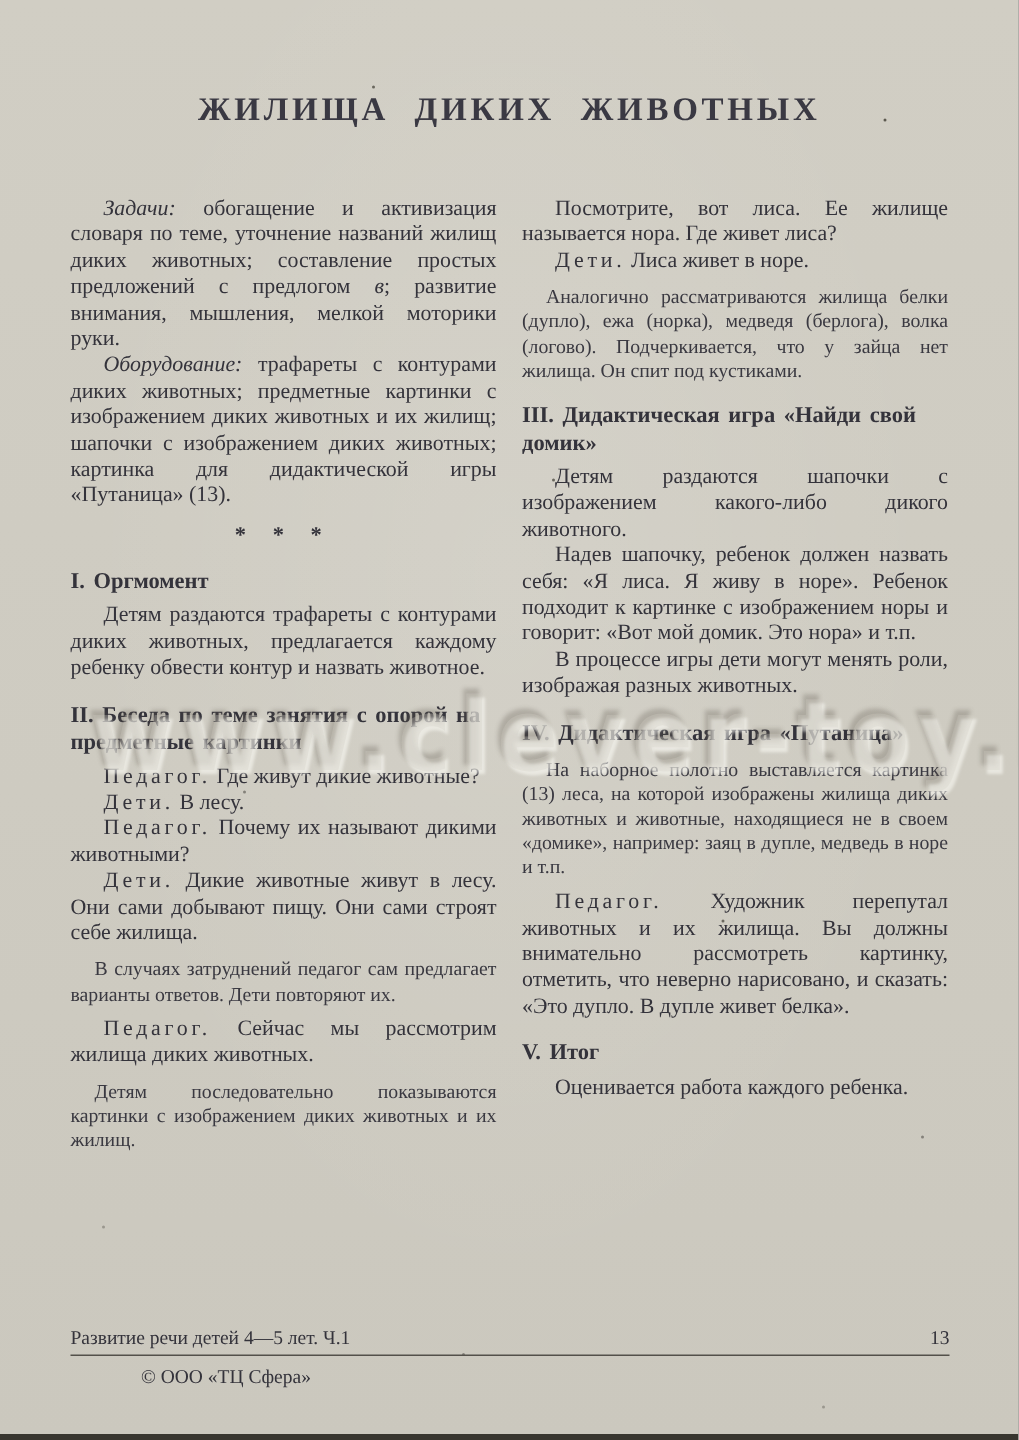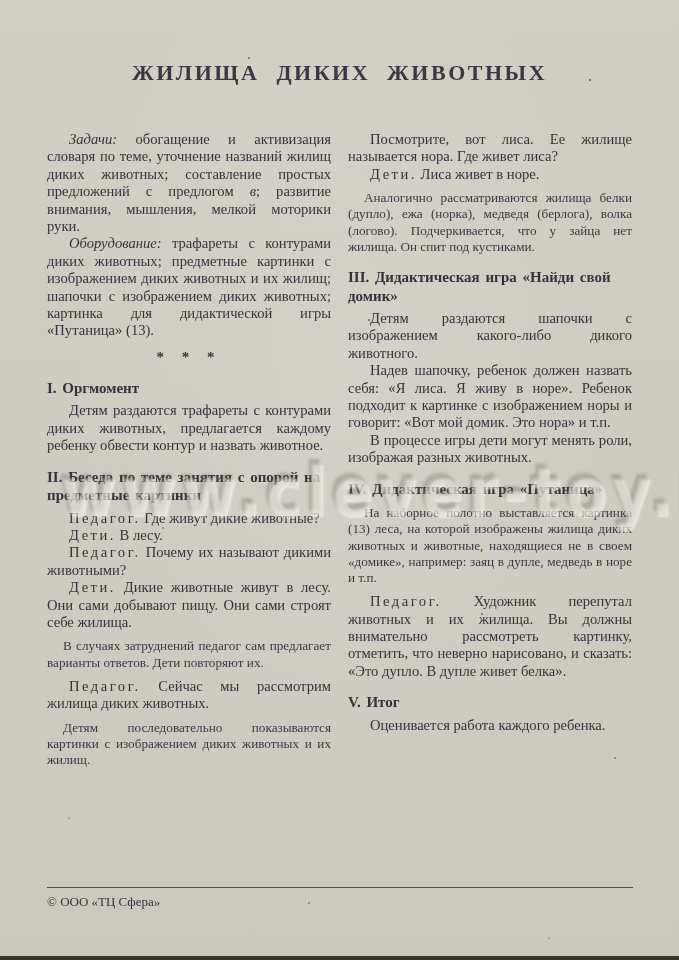--- a/index.html
+++ b/index.html
@@ -35,21 +35,21 @@
     white-space:nowrap;pointer-events:none;
     font-family:"DejaVu Sans","Liberation Sans",sans-serif;
     font-weight:bold;font-size:60px;letter-spacing:5px;
     color:rgba(208,205,195,0.30);
     text-shadow:2px 2px 2px rgba(255,255,250,0.55), -2px -3px 3px rgba(95,90,80,0.30);
     transform:scaleY(1.12);transform-origin:left top;
   }
   .footer{position:absolute;left:47px;right:46px;top:884px;font-size:13px;color:#34333b;}
   .footer-top{display:flex;justify-content:space-between;align-items:baseline;}
   .footer-rule{border:none;border-top:1.5px solid #53504a;margin:3px 0 0 0;}
-  .footer-copy{margin-top:6px;}
+  .footer-copy{margin-top:6px;margin-left:47px;}
   .specks{position:absolute;inset:0;pointer-events:none;}
   .specks::before{
     content:"";position:absolute;left:248px;top:57px;width:2px;height:2px;border-radius:50%;
     background:#6a675e;
     box-shadow:341px 22px 0 #5c594f, 120px 262px 0 #6a675e, -86px 470px 0 #84817a,
                233px 556px 0 #6a675e, 366px 700px 0 #84817a, -180px 760px 0 #9a978e,
                60px 845px 0 #84817a, 300px 880px 0 #9a978e;
   }
   .scan-edge-bottom{position:absolute;left:0;right:0;bottom:0;height:4px;background:#38362f;}
 </style>
@@ -106,19 +106,23 @@
 
       <p class="h">V. Итог</p>
       <p class="p">Оценивается работа каждого ребенка.</p>
     </div>
 
   </div>
 
   <div class="watermark">www.clever-toy.ru</div>
 
   <div class="footer">
+    <div class="footer-top">
+      <span>Развитие речи детей 4—5 лет. Ч.1</span>
+      <span>13</span>
+    </div>
     <hr class="footer-rule">
     <div class="footer-copy">© ООО «ТЦ Сфера»</div>
   </div>
 
   <div class="scan-edge-bottom"></div>
 
 </div>
 
 </body></html>

